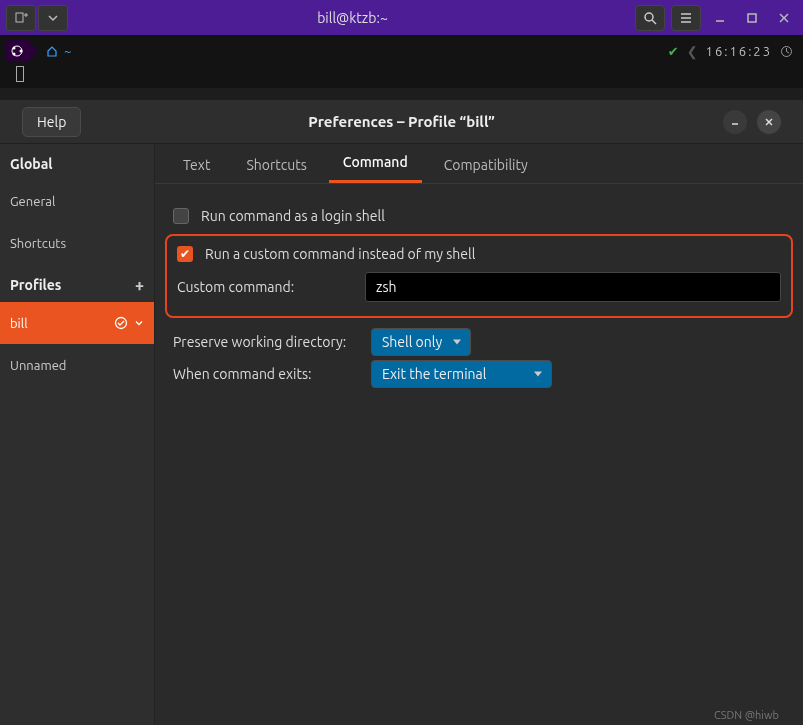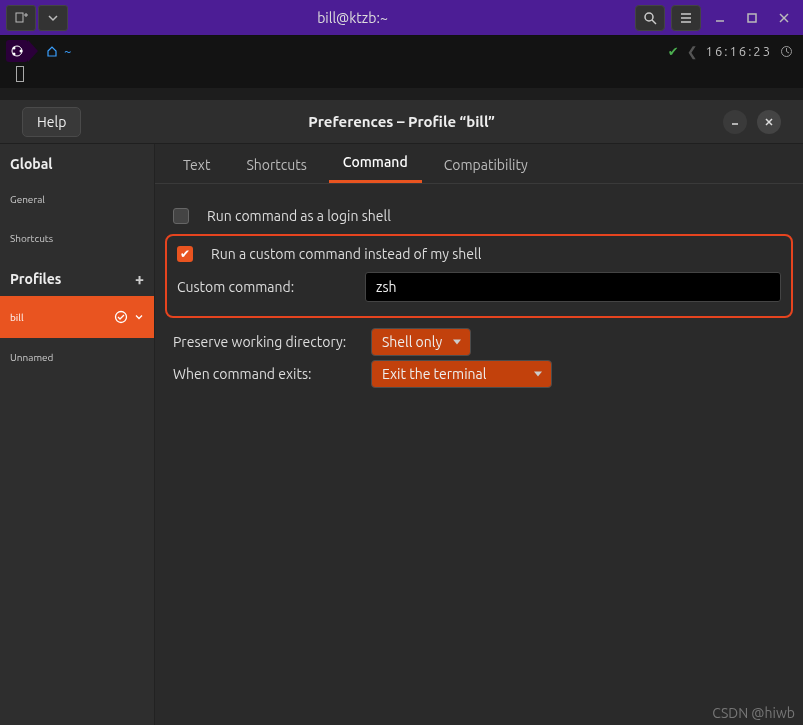--- a/index.html
+++ b/index.html
@@ -31,45 +31,45 @@
   .prefs-header { height:44px; display:flex; align-items:center; padding:0 22px; border-bottom:1px solid #1f1f1f; background:#2e2e2e; }
   .help-btn { padding:6px 14px; background:#393939; border:1px solid #4a4a4a; border-radius:5px; color:#eee; font-size:14px; }
   .prefs-title { position:absolute; left:0; right:0; text-align:center; color:#eee; font-weight:bold; font-size:15px; pointer-events:none; }
   .prefs-winctrl { margin-left:auto; display:flex; gap:10px; align-items:center; }
   .circle-btn { width:24px; height:24px; border-radius:50%; background:#3a3a3a; display:flex; align-items:center; justify-content:center; color:#ddd; font-size:13px; }
   .circle-btn.dark { background:#444; }
 
   .prefs-body { flex:1; display:flex; }
   .sidebar { width:155px; background:#2e2e2e; border-right:1px solid #222; display:flex; flex-direction:column; }
   .side-head { padding:12px 10px 8px; font-weight:bold; color:#eee; font-size:14px; display:flex; align-items:center; justify-content:space-between; }
-  .side-item { padding:14px 10px; color:#ccc; font-size:10px; }
+  .side-item { padding:14px 10px; color:#ccc; font-size:13px; }
   .side-item.active { background:#e95420; color:#fff; display:flex; align-items:center; justify-content:space-between; }
   .prof-icons { display:flex; gap:6px; align-items:center; }
   .plus-icon { color:#ccc; font-size:16px; }
 
   .content { flex:1; background:#2a2a2a; display:flex; flex-direction:column; }
   .tabs { display:flex; border-bottom:1px solid #3a3a3a; padding-left:14px; height:40px; align-items:flex-end; gap:8px;text-align:center; }
   .tab { padding:10px 14px; color:#bbb; font-size:14px; cursor:pointer; }
   .tab.active { color:#fff; border-bottom:3px solid #e95420; font-weight:500; }
 
   .panel { padding:14px 18px; font-size:14px; color:#ddd; position:relative; }
-  .row { display:flex; align-items:center; margin:10px 0; gap:18px; }
+  .row { display:flex; align-items:center; margin:10px 0; gap:12px; }
   .chk { width:16px; height:16px; border-radius:3px; display:inline-flex; align-items:center; justify-content:center; flex-shrink:0; }
   .chk.unchecked { background:#444; border:1px solid #666; }
   .chk.checked { background:#e95420; color:#fff; font-size:12px; }
   .lbl { color:#ddd; }
   .highlight-box { border:2px solid #e6441f; border-radius:8px; padding:8px 10px 14px; margin:2px -8px 8px; }
   .field-row { display:flex; align-items:center; margin-top:10px; }
   .field-label { width:188px; color:#ddd; }
   .text-input { flex:1; background:#000000; border:1px solid #444; border-radius:3px; padding:6px 10px; color:#eee; font-size:14px; min-height:30px; }
-  .dropdown { background:#c2410c; border:1px solid #4c4c4c; border-radius:4px; padding:5px 28px 5px 10px; color:#eee; font-size:14px; position:relative; display:inline-flex; align-items:center; min-height:28px; }
+  .dropdown { background:#0369a1; border:1px solid #4c4c4c; border-radius:4px; padding:5px 28px 5px 10px; color:#eee; font-size:14px; position:relative; display:inline-flex; align-items:center; min-height:28px; }
   .dropdown::after { content:""; position:absolute; right:9px; top:50%; width:0;height:0; border-left:4px solid transparent; border-right:4px solid transparent; border-top:5px solid #ccc; transform:translateY(-50%); }
   .dropdown.wide { width:181px; }
 
-  .watermark { position:absolute; right:8px; bottom:4px; color:#777; font-size:14px; }
+  .watermark { position:absolute; right:24px; bottom:4px; color:#777; font-size:11px; }
 
   svg { display:block; }
 </style>
 </head>
 <body>
 
 <div class="titlebar">
   <div class="tb-left">
     <div class="tb-btn">
       <svg width="14" height="14" viewBox="0 0 14 14">

